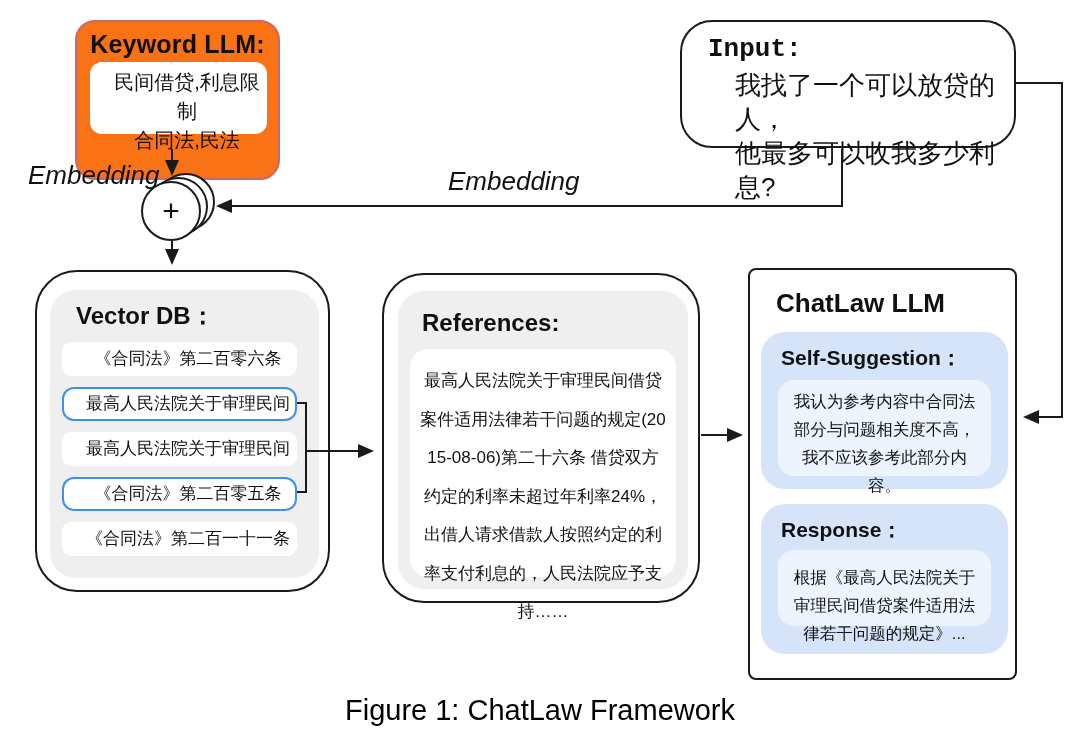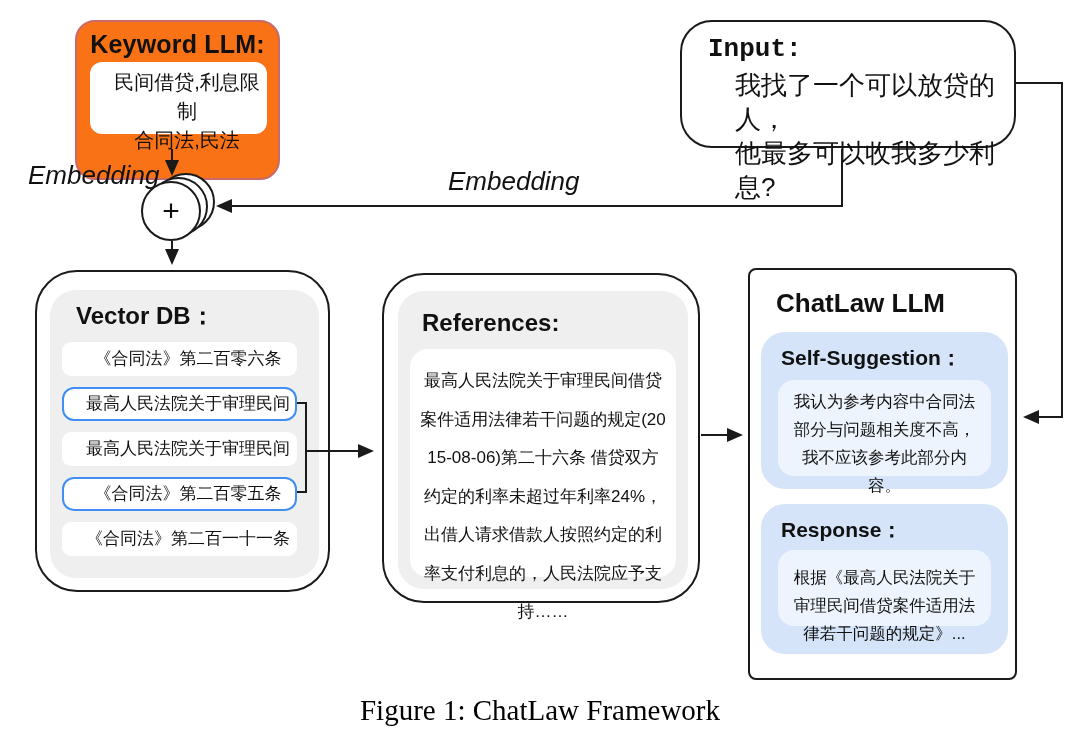--- a/index.html
+++ b/index.html
@@ -49,21 +49,21 @@
   .blue-section{position:absolute;left:11px;width:247px;background:#d5e4f8;border-radius:24px;}
   .ss-section{top:62px;height:157px;}
   .resp-section{top:234px;height:150px;}
   .section-title{position:absolute;left:20px;top:12px;font-size:21px;font-weight:bold;}
   .blue-inner{position:absolute;left:17px;width:213px;background:#edf4fd;border-radius:16px;box-sizing:border-box;}
   .ss-inner{top:48px;height:96px;padding-top:7px;}
   .resp-inner{top:46px;height:76px;padding-top:13px;}
   .blue-inner-text{font-size:16.5px;line-height:28px;text-align:center;word-break:break-all;padding:0 8px;}
   
   .caption{position:absolute;left:0;right:0;top:694px;text-align:center;
-           font-family:Liberation Serif, serif;font-size:29px;color:#000;}
+           font-family:Liberation Sans, sans-serif;font-size:29px;color:#000;}
 </style>
 </head>
 <body>
 
 <div class="canvas">
 
   <svg class="connectors" viewBox="0 0 1080 743">
     <defs>
       <marker id="arrow" markerUnits="userSpaceOnUse" markerWidth="18" markerHeight="16" refX="14" refY="7" orient="auto">
         <path d="M0,0 L16,7 L0,14 Z" fill="#1a1a1a"></path>

